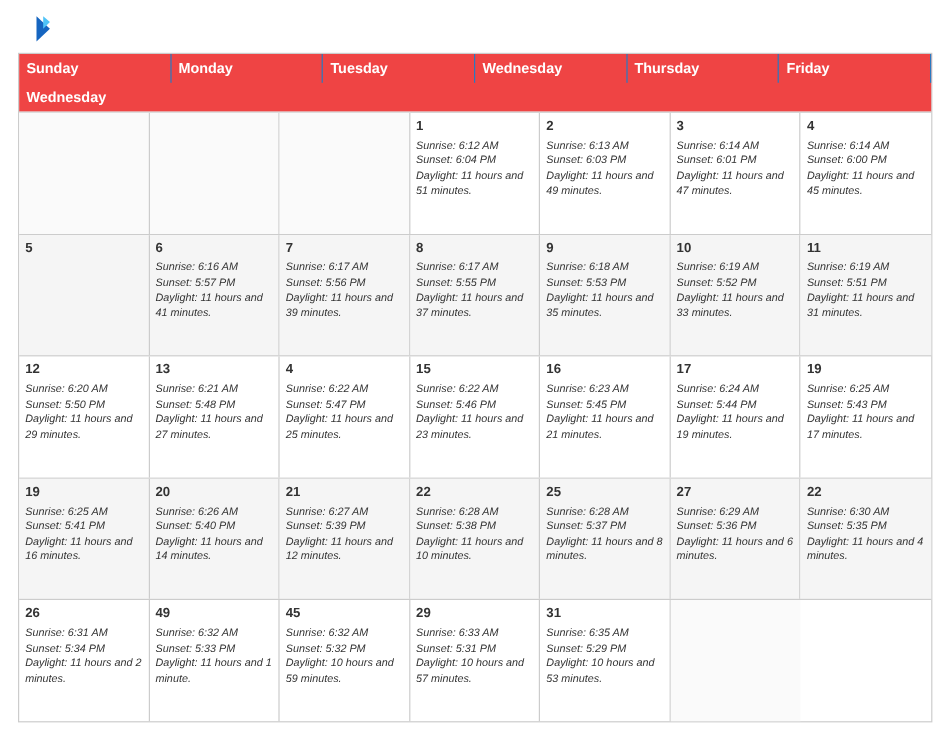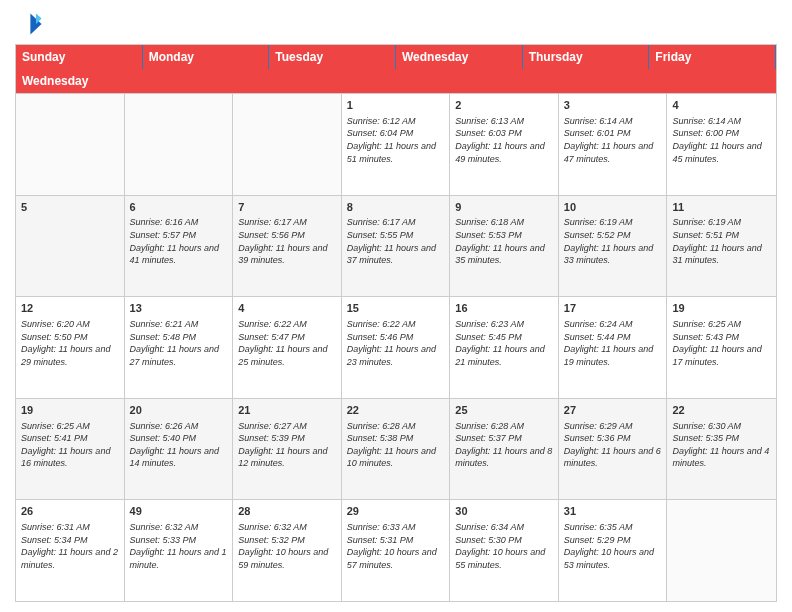--- a/index.html
+++ b/index.html
@@ -252,30 +252,26 @@
         <div class="cal-row">
           <div class="cal-cell">
             <div class="day-num">26</div>
             <div class="cell-text">Sunrise: 6:31 AM<br>Sunset: 5:34 PM<br>Daylight: 11 hours and 2 minutes.</div>
           </div>
           <div class="cal-cell">
             <div class="day-num">49</div>
             <div class="cell-text">Sunrise: 6:32 AM<br>Sunset: 5:33 PM<br>Daylight: 11 hours and 1 minute.</div>
           </div>
           <div class="cal-cell">
-            <div class="day-num">28</div>
+            <div class="day-num">45</div>
             <div class="cell-text">Sunrise: 6:32 AM<br>Sunset: 5:32 PM<br>Daylight: 10 hours and 59 minutes.</div>
           </div>
           <div class="cal-cell">
             <div class="day-num">29</div>
             <div class="cell-text">Sunrise: 6:33 AM<br>Sunset: 5:31 PM<br>Daylight: 10 hours and 57 minutes.</div>
-          </div>
-          <div class="cal-cell">
-            <div class="day-num">30</div>
-            <div class="cell-text">Sunrise: 6:34 AM<br>Sunset: 5:30 PM<br>Daylight: 10 hours and 55 minutes.</div>
           </div>
           <div class="cal-cell">
             <div class="day-num">31</div>
             <div class="cell-text">Sunrise: 6:35 AM<br>Sunset: 5:29 PM<br>Daylight: 10 hours and 53 minutes.</div>
           </div>
           <div class="cal-cell empty"></div>
         </div>
       </div>
   </div>
 </div>

